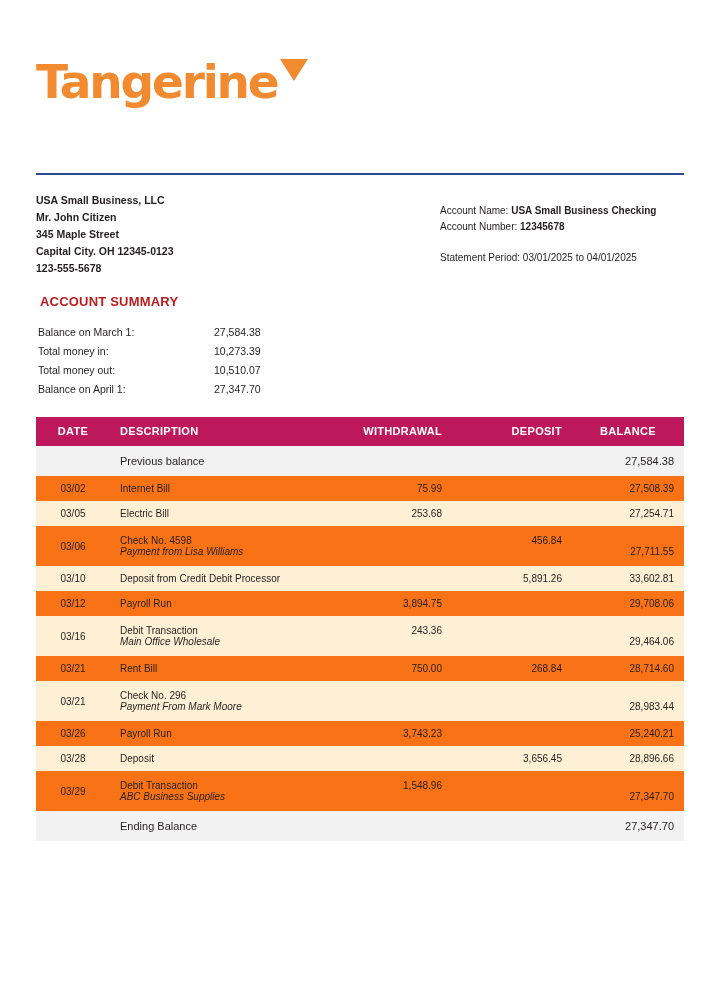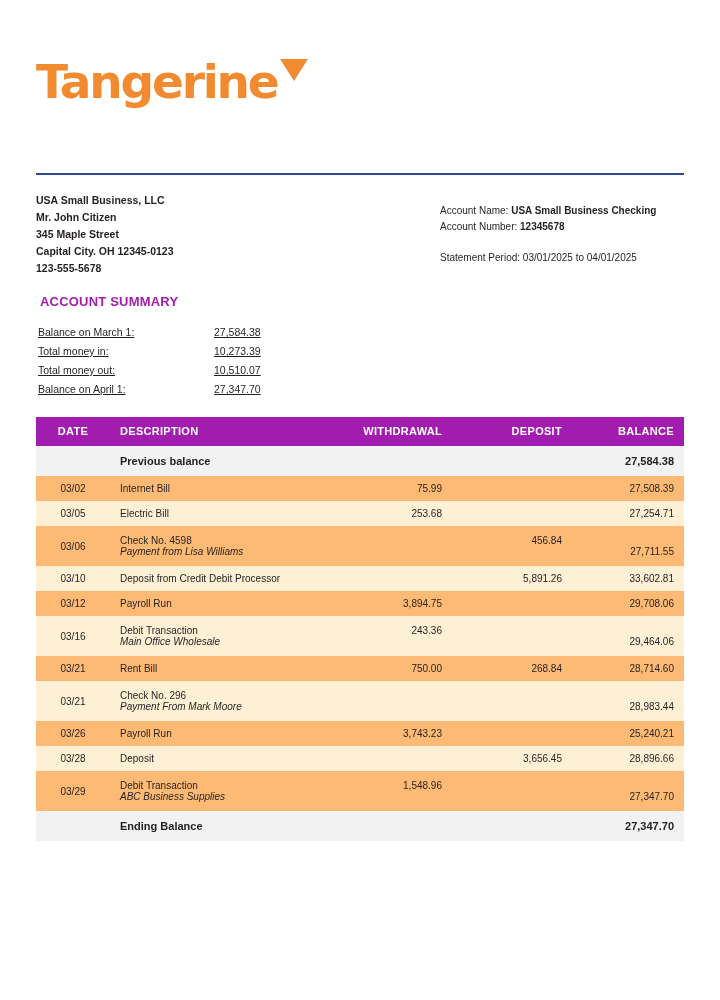--- a/index.html
+++ b/index.html
@@ -94,78 +94,77 @@
   }
 
   
   .summary-title {
     position: absolute;
     left: 40px;
     top: 294px;
     font-size: 13px;
     font-weight: bold;
     letter-spacing: 0.2px;
-    color: #a21caf;
+    color: #b91c1c;
   }
   .summary-table {
     position: absolute;
     left: 38px;
     top: 326px;
     font-size: 10.5px;
     border-collapse: collapse;
     color: #231f20;
   }
   .summary-table td {
     padding: 0 0 7px 0;
     vertical-align: top;
     white-space: nowrap;
-    text-decoration: underline;
   }
   .summary-table td.k { width: 176px; }
   .summary-table td.v { }
 
   
   .txn {
     position: absolute;
     left: 36px;
     top: 417px;
     width: 648px;
     border-collapse: collapse;
     font-size: 10px;
     color: #231f20;
   }
   .txn th {
-    background: #a21caf;
+    background: #be185d;
     color: #ffffff;
     font-size: 11px;
     font-weight: bold;
     letter-spacing: 0.3px;
     padding: 8px 10px 9px 10px;
     text-align: left;
   }
   .txn th.c-date   { width: 74px;  text-align: center; padding-left: 0; padding-right: 0;}
   .txn th.c-desc   { }
   .txn th.c-wd     { width: 118px; text-align: right; }
   .txn th.c-dep    { width: 100px; text-align: right; }
-  .txn th.c-bal    { width: 92px;  text-align: right; }
+  .txn th.c-bal    { width: 92px;  text-align: center; }
 
   .txn td {
     padding: 7px 10px;
     vertical-align: middle;
   }
   .txn td.c-date { text-align: center; padding-left: 0; padding-right: 0; }
   .txn td.c-wd,
   .txn td.c-dep  { text-align: right; vertical-align: top; }
   .txn td.c-bal  { text-align: right; padding-right: 10px; vertical-align: bottom; }
 
   .txn tr.alt td { background: #fdf0d5; }
-  .txn tr.plain td { background: #fdba74; }
+  .txn tr.plain td { background: #f97316; }
   .txn tr.summary-row td {
     background: #f2f2f2;
-    font-weight: bold;
+    font-weight: normal;
     font-size: 11px;
     padding-top: 9px;
     padding-bottom: 9px;
   }
   .txn tr.two-line td { padding-top: 9px; padding-bottom: 9px; }
   .txn tr.two-line td.c-wd,
   .txn tr.two-line td.c-dep { }
   .txn tr.two-line td.c-bal { }
   .desc-main { display: block; }
   .desc-sub {

